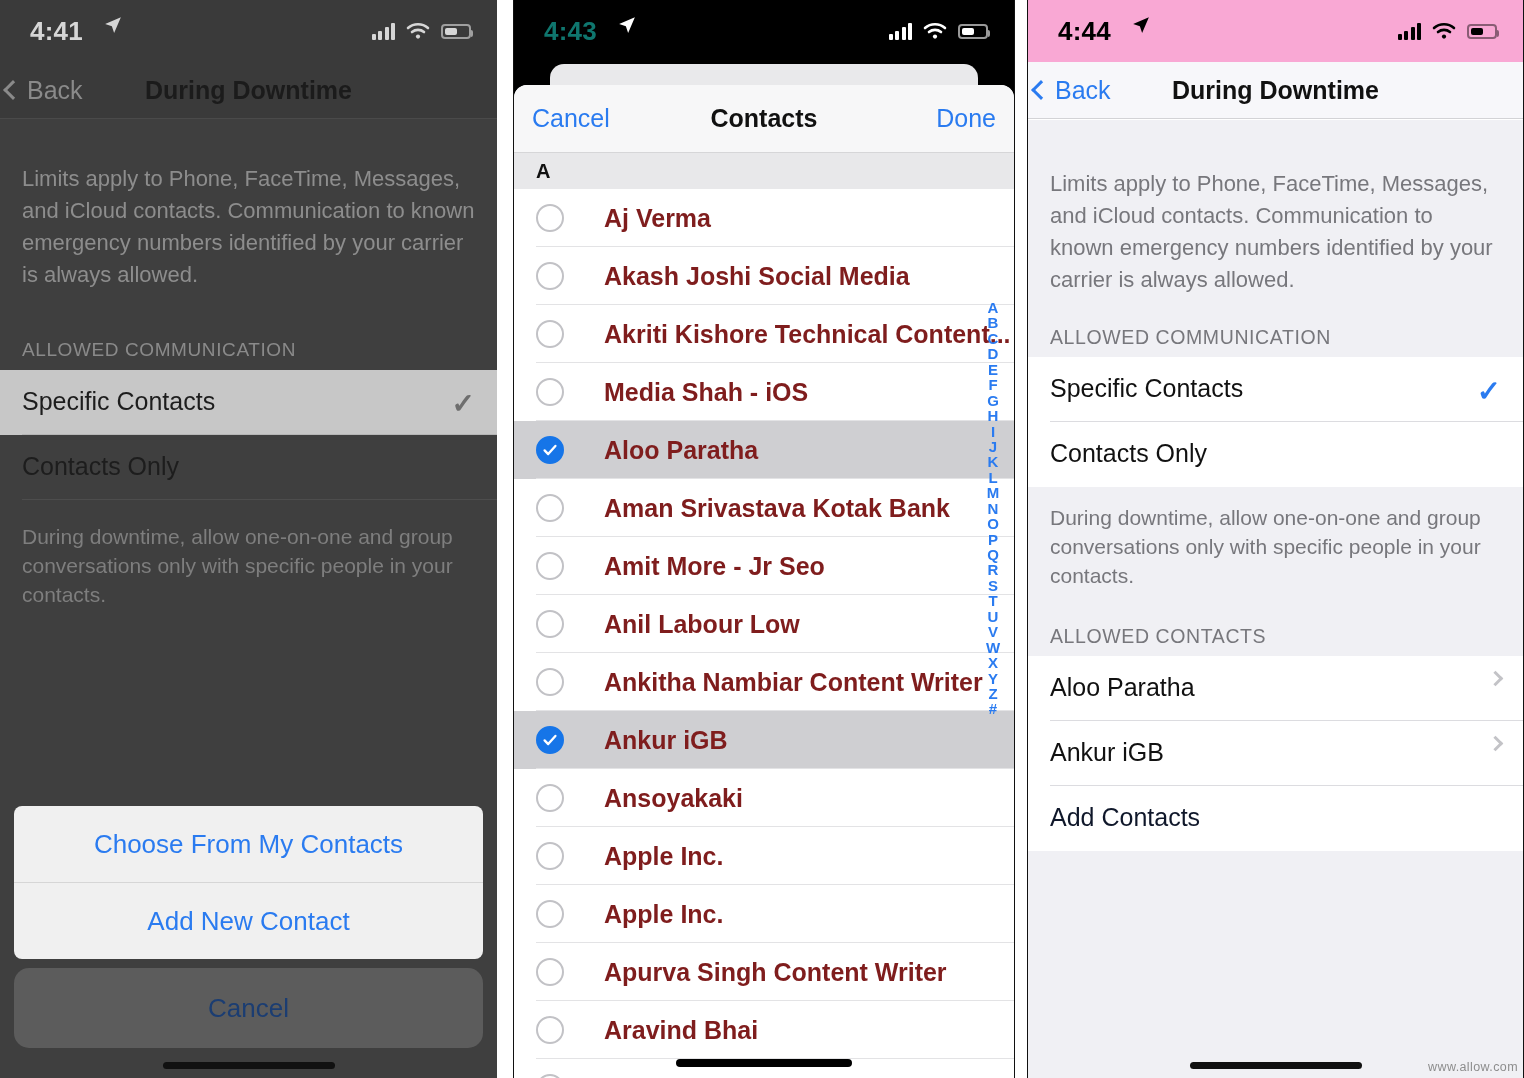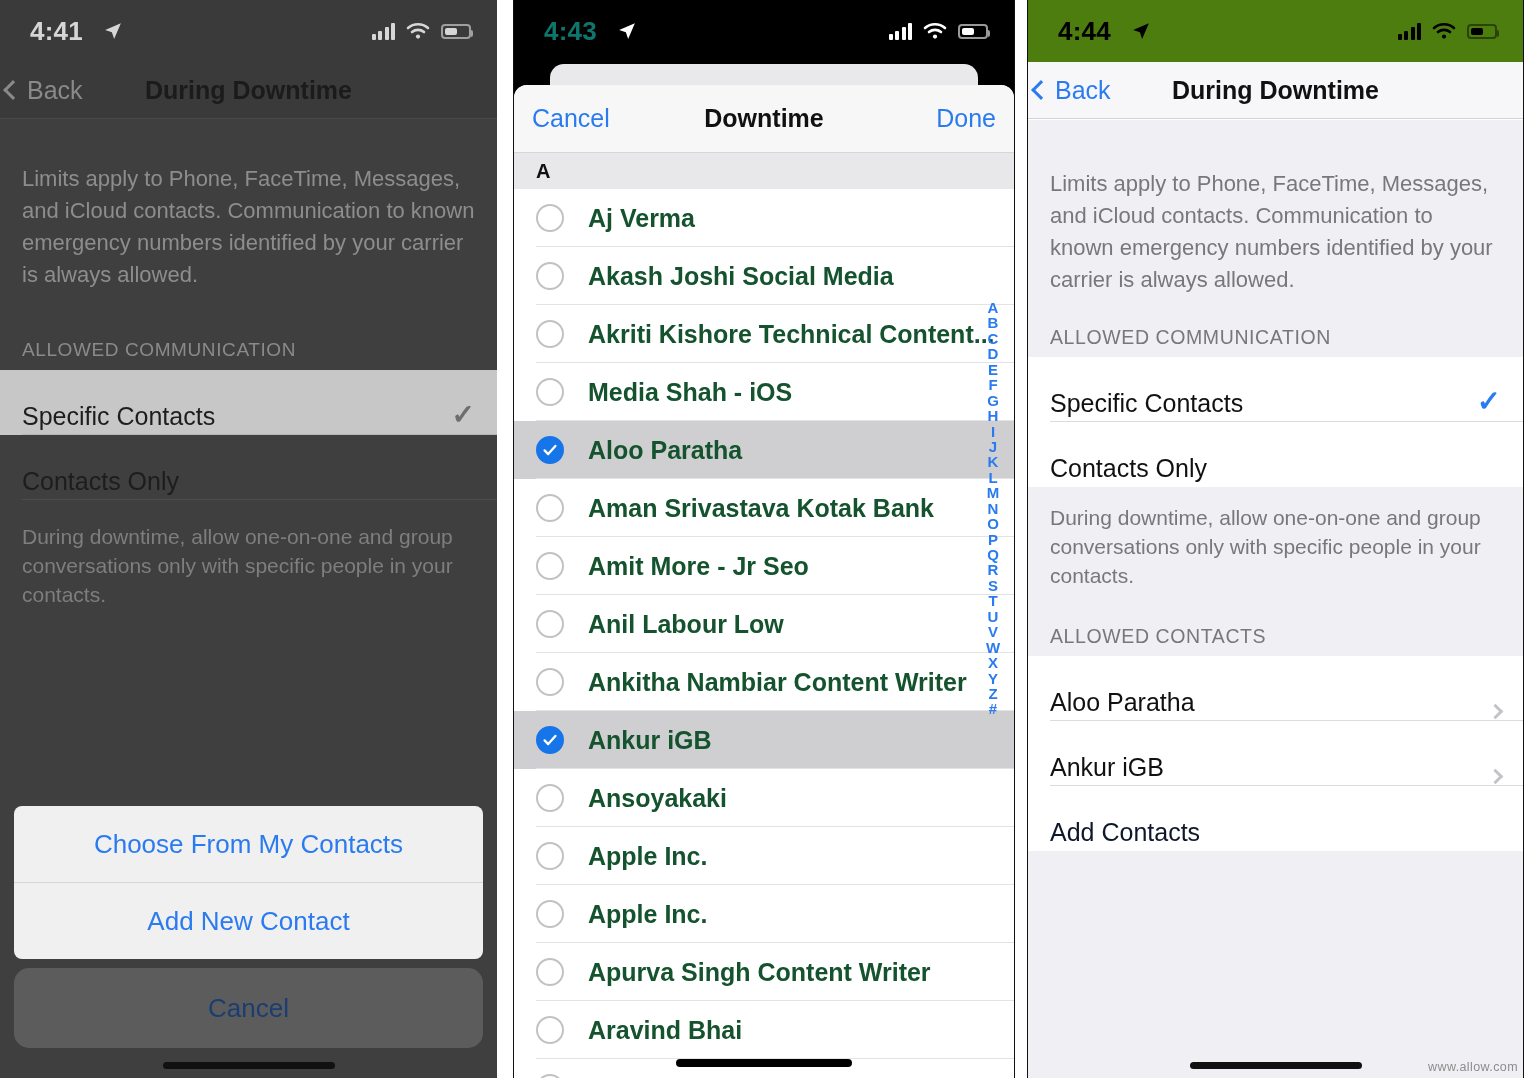--- a/index.html
+++ b/index.html
@@ -33,21 +33,21 @@
   .panel.p2 { border-left:1px solid #111; border-right:1px solid #111; }
 
   
   .statusbar {
     height: 62px;
     display:flex; align-items:center; justify-content:space-between;
     padding: 0 26px 0 30px;
     font-size: 26px; font-weight: 700;
     letter-spacing: .2px;
   }
-  .sb-left { display:flex; align-items:center; gap:21px; }
+  .sb-left { display:flex; gap:21px; }
   .loc-arrow { display:inline-block; width:18px; height:18px; }
   .sb-right { display:flex; align-items:center; gap:11px; }
   .bars { display:flex; align-items:flex-end; gap:2.5px; height:17px; }
   .bars i { width:4px; border-radius:1px; display:block; }
   .bars i:nth-child(1){height:6px;}
   .bars i:nth-child(2){height:9px;}
   .bars i:nth-child(3){height:13px;}
   .bars i:nth-child(4){height:17px;}
   .batt { width:30px; height:15px; border-radius:4px; position:relative; }
   .batt::after{content:""; position:absolute; right:-4px; top:4px; width:2.5px;height:7px;border-radius:0 2px 2px 0;}
@@ -61,21 +61,21 @@
   }
   .nav-back { display:flex; align-items:center; gap:4px; font-size:25px; }
   .chev-l { width:14px; height:14px; border-left:3.4px solid currentColor; border-bottom:3.4px solid currentColor; transform:rotate(45deg); display:inline-block; margin-right:3px;}
   .nav-title { position:absolute; left:0; right:0; text-align:center; font-size:25px; font-weight:700; pointer-events:none;}
 
   
   .group-header {
     font-size:19px; letter-spacing:.6px; padding: 30px 22px 9px 22px; text-transform:uppercase;
   }
   .row {
-    height:65px; display:flex; align-items:flex-end; padding:4px 22px; position:relative;
+    height:65px; display:flex; align-items:flex-start; padding:17px 22px; position:relative;
     font-size:25px;
   }
   .row .sep { position:absolute; left:22px; right:0; bottom:0; height:1px; }
   .row .chev-r { width:11px;height:11px; border-right:3px solid #c3c3c7; border-top:3px solid #c3c3c7; transform:rotate(45deg);}
   .spacer { flex:1; }
   .footnote { font-size:21px; line-height:1.35; padding: 16px 22px 18px 22px; }
 
   
   .p1 .screen { position:absolute; inset:0; background:#3a3a3a; }
   .p1 .statusbar { color:#d6d6d6; }
@@ -140,31 +140,31 @@
   .p2 .sheet-nav .ttl { position:absolute; left:0; right:0; text-align:center; font-size:25px; font-weight:700; color:#111;}
   .p2 .sec-index { background:#e8e8ea; height:36px; display:flex; align-items:center; padding:0 22px; font-size:20px; font-weight:700; color:#111;}
   .c-row { height:58px; display:flex; align-items:center; padding:0 22px; position:relative; background:#fff;}
   .c-row.on { background:#cfcfd2; }
   .c-row .line { position:absolute; left:22px; right:0; bottom:0; height:1px; background:#e3e3e5;}
   .c-row .circle { width:28px; height:28px; border-radius:50%; border:2px solid #c2c2c6; flex:0 0 auto; }
   .c-row .circle.checked {
     background:#1675e8; border-color:#1675e8; display:flex; align-items:center; justify-content:center;
   }
   .c-row .circle.checked svg { width:18px; height:18px; }
-  .c-row .nm { margin-left:24px; font-size:25px; font-weight:700; color:#14532d; white-space:nowrap;}
+  .c-row .nm { margin-left:40px; font-size:25px; font-weight:700; color:#7f1d1d; white-space:nowrap;}
   .alpha-index {
     position:absolute; right:10px; top:300px; width:22px; z-index:9;
     display:flex; flex-direction:column; align-items:center;
     font-size:15px; font-weight:700; color:#2a7bf0; line-height:1.03;
   }
   .p2 .home-ind2 { position:absolute; bottom:11px; left:0; right:0; display:flex; justify-content:center; z-index:20;}
   .p2 .home-ind2 span { width:176px; height:8px; border-radius:4px; background:#000; display:block;}
 
   
-  .p3 .statusbar { color:#000; background:#4d7c0f;}
+  .p3 .statusbar { color:#000; background:#f9a8d4;}
   .p3 .bars i { background:#000; }
   .p3 .batt { border:2px solid rgba(0,0,0,.45); }
   .p3 .batt::after{ background:rgba(0,0,0,.45); }
   .p3 .batt .fill{ background:#000; }
   .p3 .navbar { color:#2a7bf0; background:#f7f7fa; }
   .p3 .nav-title { color:#111; }
   .p3 .nav-sep { height:1px; background:#d3d3d6; }
   .p3 .body { background:#f0f0f4; position:absolute; top:120px; bottom:0; left:0; right:0;}
   .p3 .footnote.top { color:#77777c; padding:48px 22px 0 22px; font-size:22px; line-height:1.45;}
   .p3 .group-header { color:#77777c; font-size:19.5px; padding:30px 22px 8px 22px;}
@@ -283,21 +283,21 @@
             <span class="fill"></span>
           </span>
       </div>
     </div>
 
     <div class="behind-card"></div>
 
     <div class="sheet">
       <div class="sheet-nav">
         <span class="btn">Cancel</span>
-        <span class="ttl">Downtime</span>
+        <span class="ttl">Contacts</span>
         <span class="btn">Done</span>
       </div>
       <div class="sec-index">A</div>
 
       <div>
         <div class="c-row">
             <span class="circle"></span>
             <span class="nm">Aj Verma</span>
             <span class="line"></span>
           </div>

